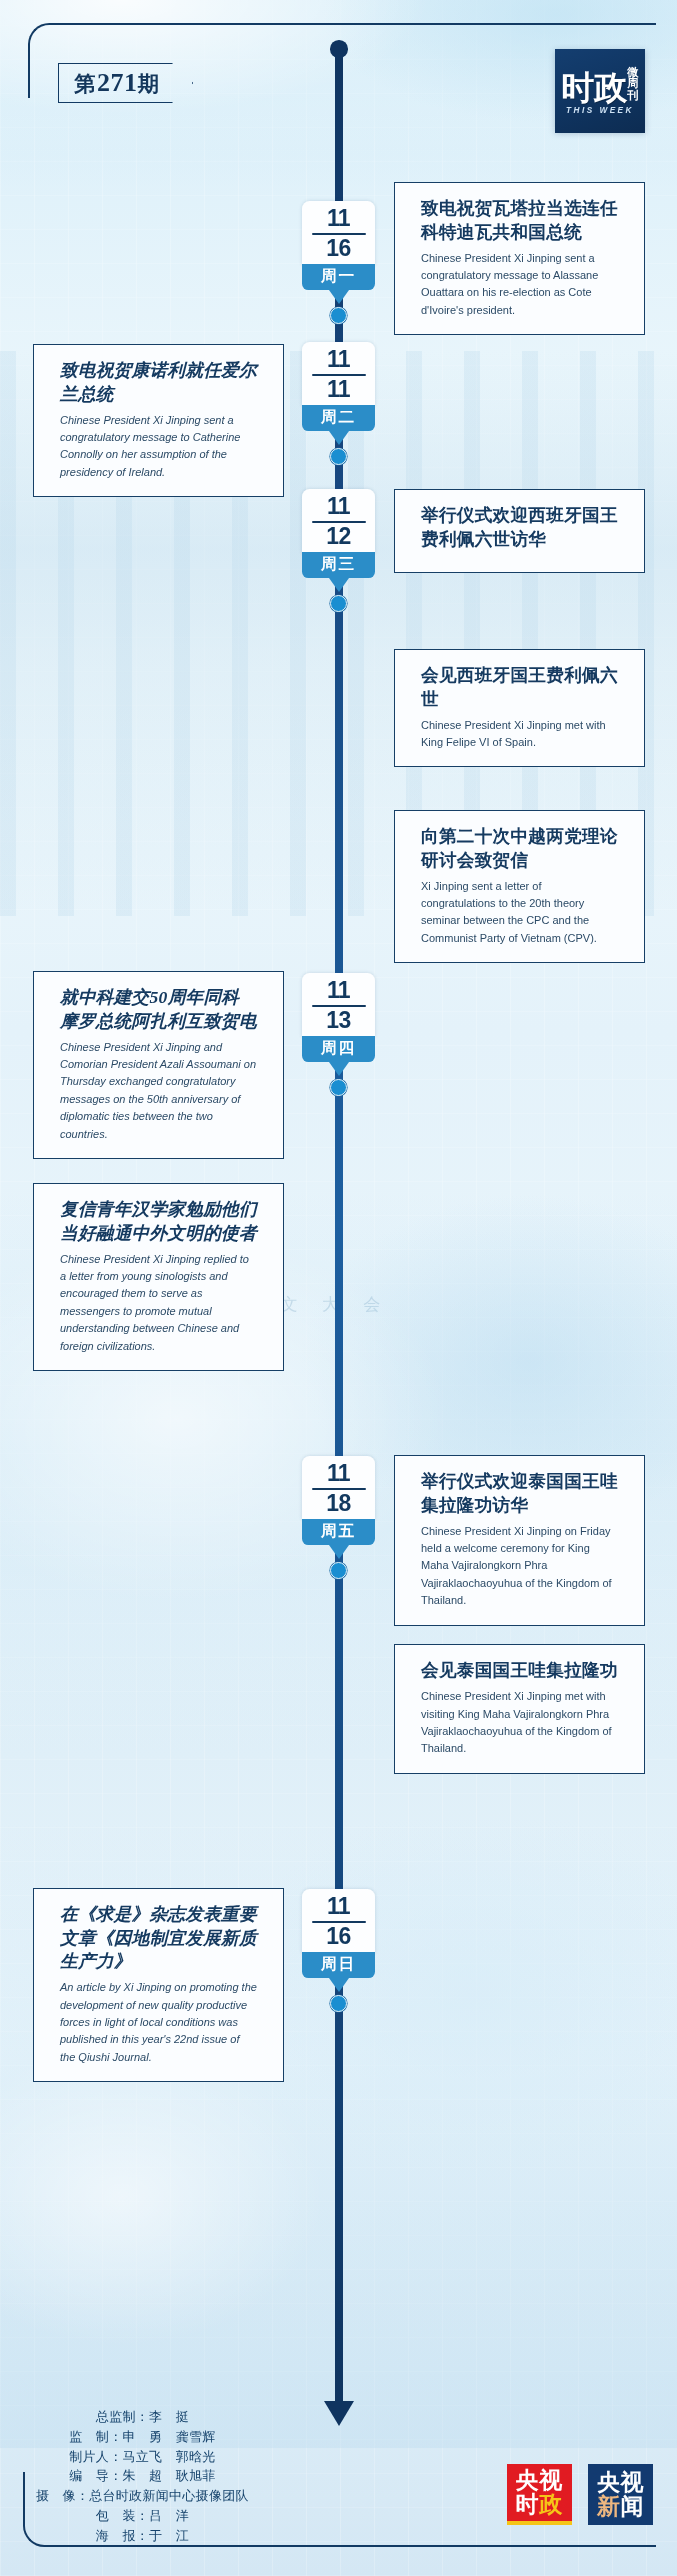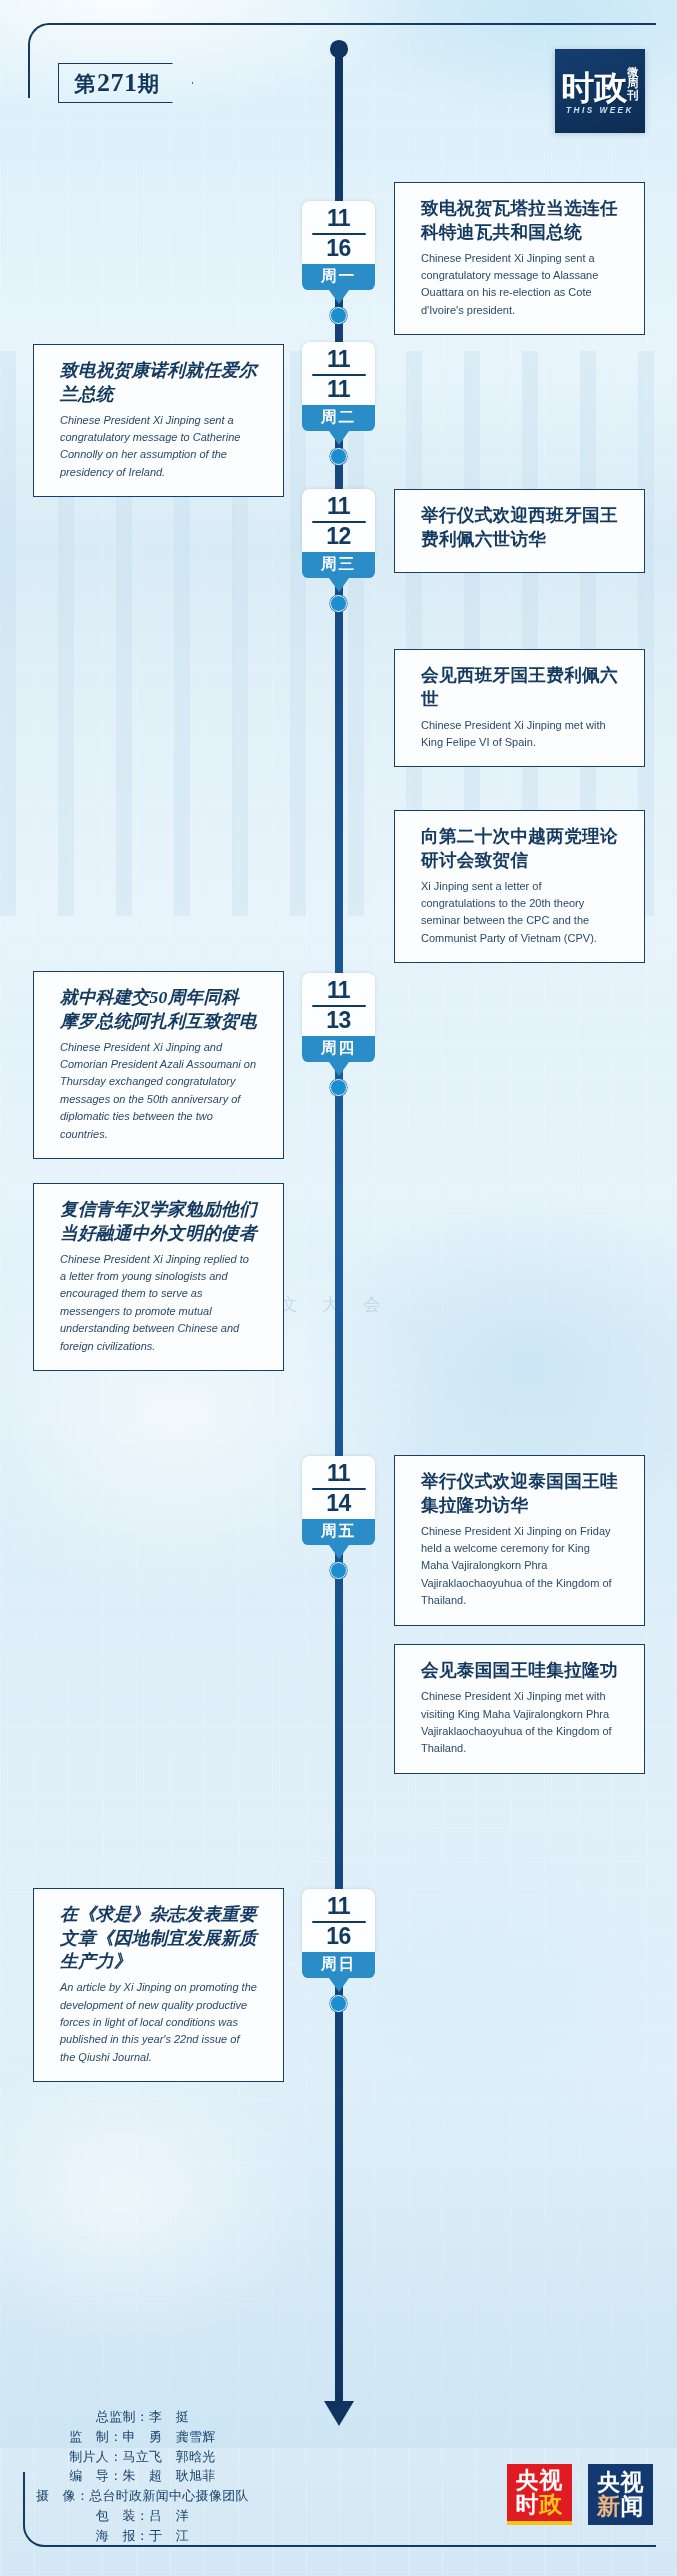--- a/index.html
+++ b/index.html
@@ -426,21 +426,21 @@
           <div class="date-day">13</div>
         </div>
         <div class="date-week">周四</div>
         <div class="date-tri"></div>
         <div class="date-dot"></div>
       </div>
       <div class="date-marker" style="top: 1456px;">
         <div class="date-box">
           <div class="date-month">11</div>
           <div class="date-rule"></div>
-          <div class="date-day">14</div>
+          <div class="date-day">18</div>
         </div>
         <div class="date-week">周五</div>
         <div class="date-tri"></div>
         <div class="date-dot"></div>
       </div>
       <div class="date-marker" style="top: 1889px;">
         <div class="date-box">
           <div class="date-month">11</div>
           <div class="date-rule"></div>
           <div class="date-day">16</div>

